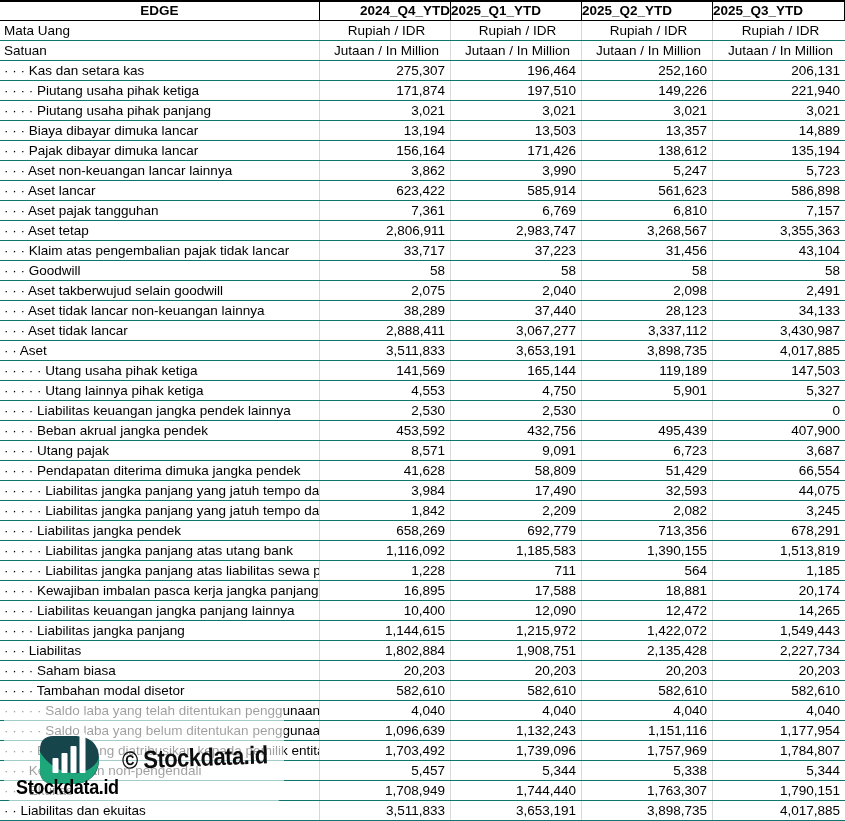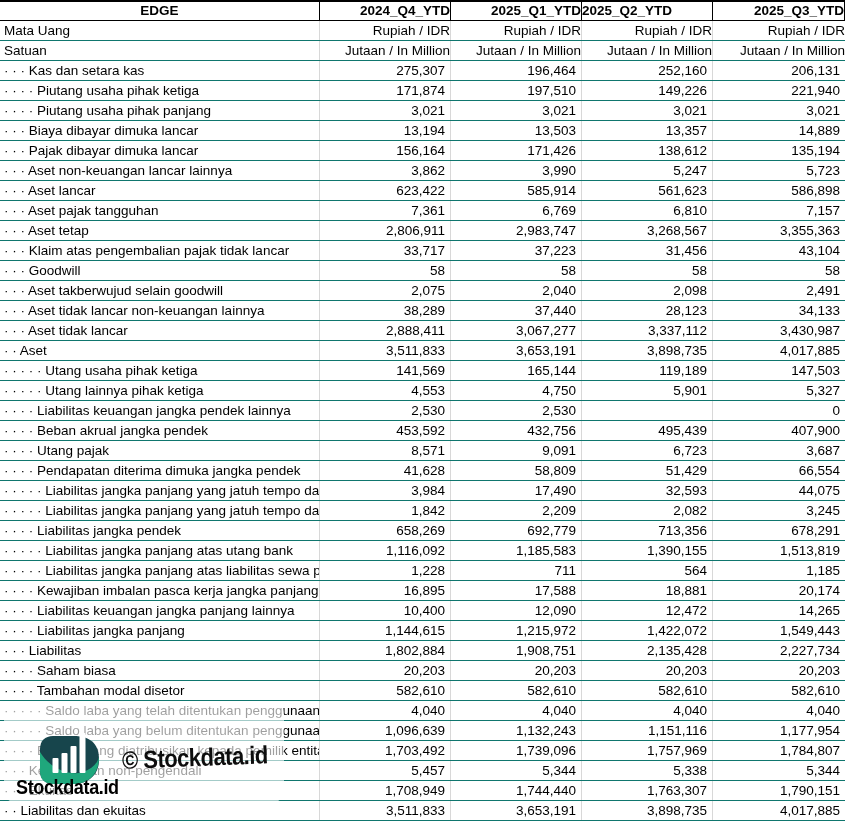--- a/index.html
+++ b/index.html
@@ -11,41 +11,41 @@
   .row{display:flex;height:20px;line-height:19px;box-sizing:border-box;border-bottom:1px solid #0f766e;}
   .row.header{height:21px;line-height:18px;font-weight:bold;border-top:2px solid #000;border-bottom:1px solid #000;}
   .c{box-sizing:border-box;overflow:hidden;white-space:nowrap;}
   .c.label{width:320px;padding-left:4px;border-right:1px solid #d8d8d8;}
   .c.col{width:131px;border-right:1px solid #d8d8d8;}
   .c.col.last{width:132px;border-right:none;}
   .row.header .c{border-right:1px solid #000;}
   .row.header .c.label{text-align:center;padding-left:0;}
   .row.header .c.col.last{border-right:1px solid #000;}
   .num{text-align:right;padding-right:5px;}
-  .vleft{text-align:right;padding-left:3px;}
+  .vleft{text-align:center;padding-left:3px;}
   
   .watermark{position:absolute;left:4px;top:702px;width:280px;height:100px;
     background:rgba(255,255,255,0.62);border-radius:10px;z-index:5;}
   .wm-logo{position:absolute;left:33px;top:26px;width:64px;height:58px;}
   .wm-copy{position:absolute;left:118px;top:44px;font-size:25px;font-weight:bold;color:#0d0d0d;
     letter-spacing:-0.6px;white-space:nowrap;transform:scaleX(0.88) rotate(-2deg);transform-origin:left center;}
   .wm-brand{position:absolute;left:12px;top:74px;font-size:20px;font-weight:bold;color:#000;
     letter-spacing:-0.4px;white-space:nowrap;transform:scaleX(0.9);transform-origin:left center;}
 </style>
 </head>
 <body>
 
 <div class="sheet">
 
   <div class="row header">
     <div class="c label">EDGE</div>
     <div class="c col num" style="text-align:right;padding-right:0">2024_Q4_YTD</div>
-    <div class="c col" style="text-align:right">2025_Q1_YTD</div>
+    <div class="c col" style="text-align:left">2025_Q1_YTD</div>
     <div class="c col" style="text-align:left">2025_Q2_YTD</div>
-    <div class="c col last" style="text-align:right">2025_Q3_YTD</div>
+    <div class="c col last" style="text-align:left">2025_Q3_YTD</div>
   </div>
 
   <div id="rows">
       <div class="row">
         <div class="c label">Mata Uang</div>
         <div class="c col vleft">Rupiah / IDR</div>
         <div class="c col vleft">Rupiah / IDR</div>
         <div class="c col vleft">Rupiah / IDR</div>
         <div class="c col vleft last">Rupiah / IDR</div>
       </div>

